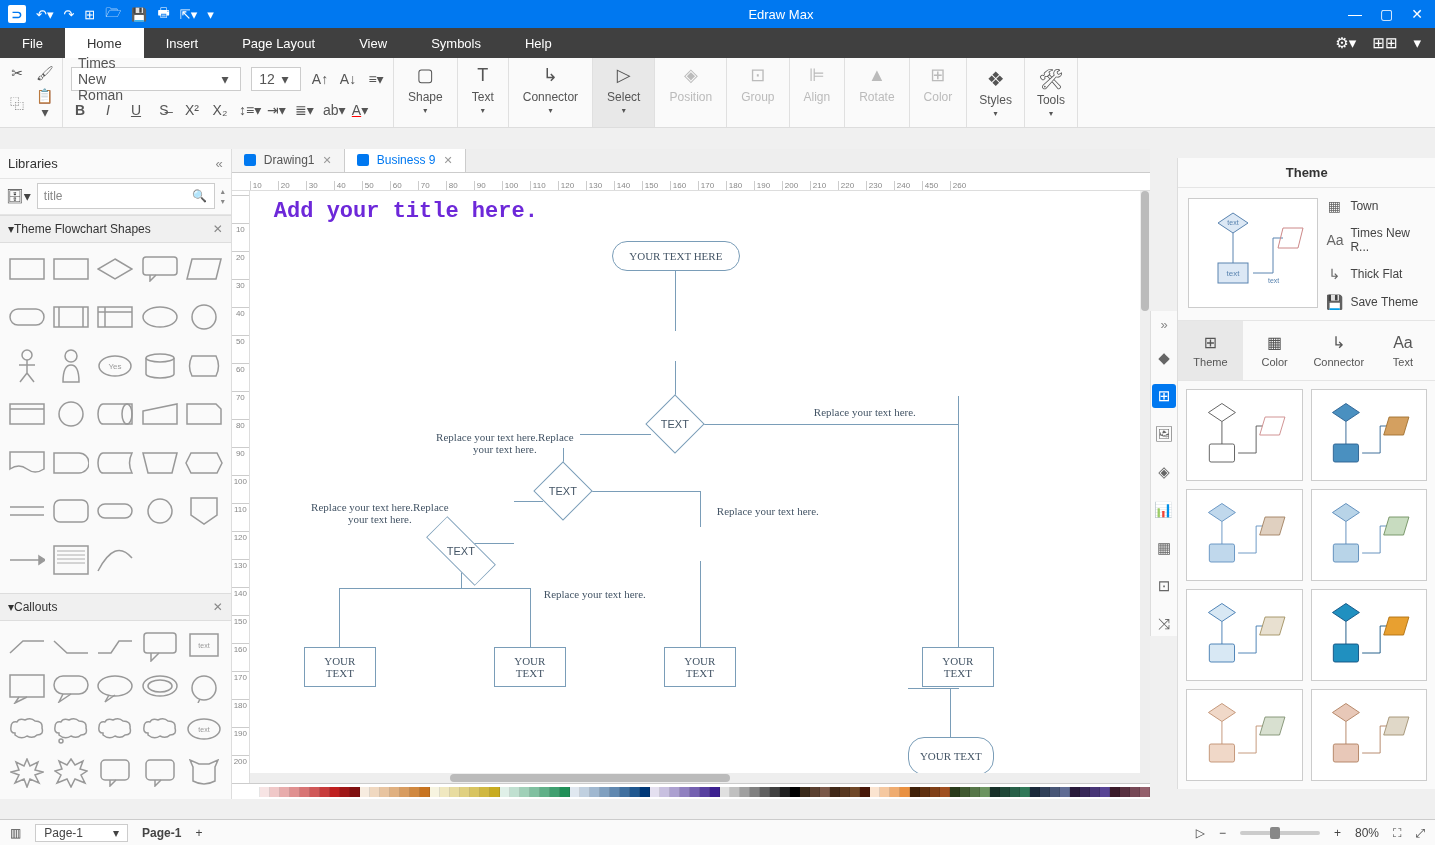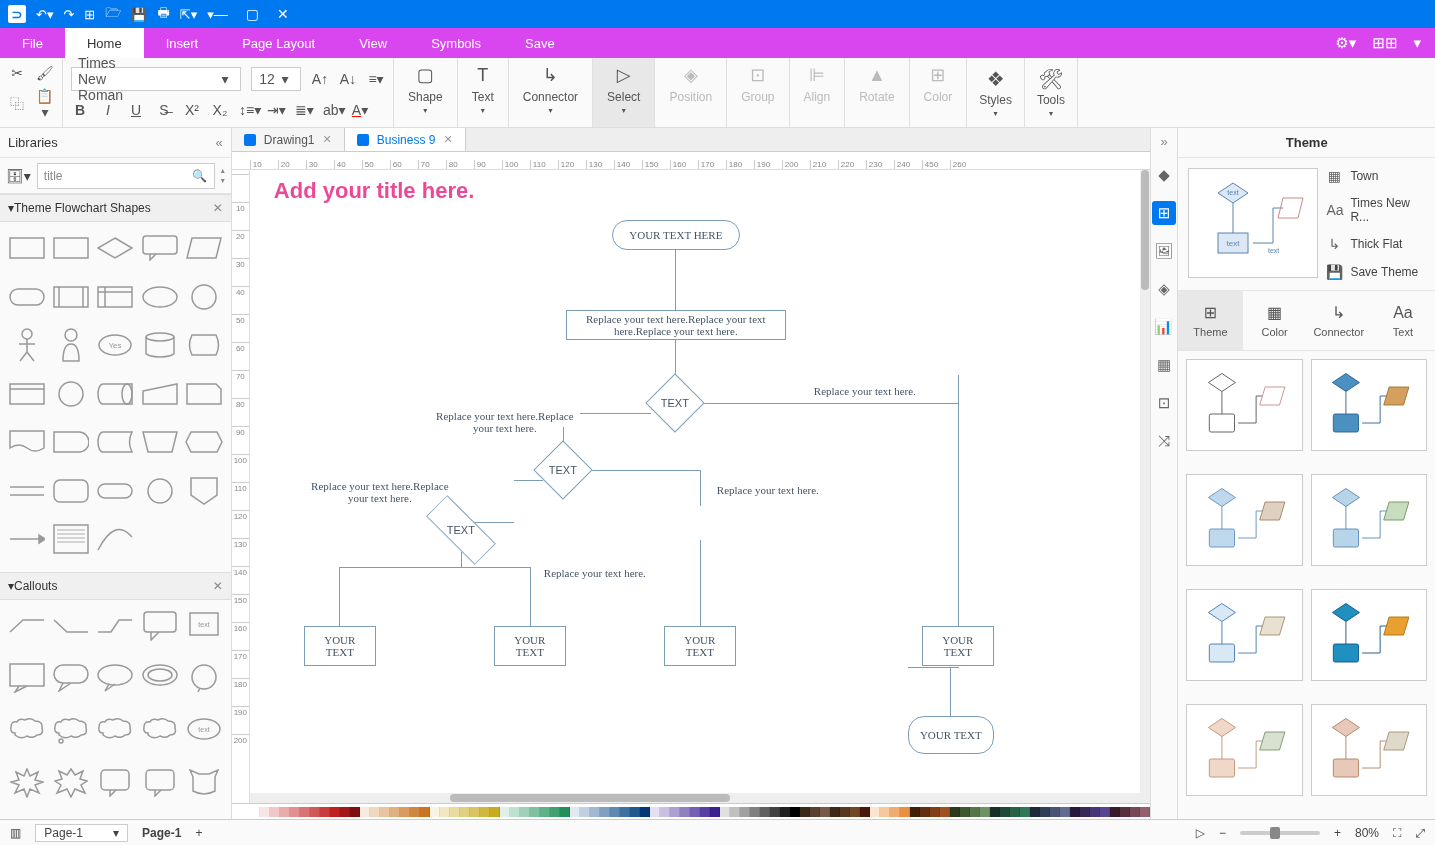--- a/index.html
+++ b/index.html
@@ -7,42 +7,42 @@
 
 
 .title-bar { height: 28px; background: #0078f0; display: flex; align-items: center; color: #fff; font-size: 12px; }
 .title-bar .qat { display: flex; align-items: center; gap: 10px; padding-left: 8px; }
 .title-bar .qat .logo { width: 18px; height: 18px; background: #fff; color: #0078f0; border-radius: 2px; display: flex; align-items: center; justify-content: center; font-weight: bold; font-size: 13px; }
 .title-bar .qat span { font-size: 13px; }
 .title-bar .title { flex: 1; text-align: center; font-size: 13px; }
 .title-bar .win-controls { display: flex; gap: 18px; padding-right: 12px; font-size: 14px; }
 
 
-.menu-bar { height: 30px; background: #d946ef; display: flex; align-items: stretch; color: #fff; font-size: 13px; }
+.menu-bar { height: 30px; background: #404040; display: flex; align-items: stretch; color: #fff; font-size: 13px; }
 .menu-bar .menu-item { padding: 0 22px; display: flex; align-items: center; cursor: pointer; }
 .menu-bar .menu-item.active { background: #fff; color: #333; }
 .menu-bar .right-icons { margin-left: auto; display: flex; gap: 16px; align-items: center; padding-right: 14px; font-size: 15px; }
 
 
 .ribbon { height: 70px; background: #fafafa; border-bottom: 1px solid #ddd; display: flex; align-items: stretch; }
 .ribbon-group { border-right: 1px solid #e0e0e0; padding: 4px 8px; display: flex; flex-direction: column; justify-content: space-around; }
 .ribbon-group.vert { flex-direction: column; align-items: center; justify-content: center; gap: 2px; padding: 4px 12px; font-size: 12px; color: #555; }
 .ribbon-group.vert .icon { font-size: 20px; height: 24px; display: flex; align-items: center; }
 .ribbon-row { display: flex; gap: 10px; align-items: center; }
 .ribbon-row span { font-size: 14px; color: #555; width: 18px; text-align: center; }
 .font-select { width: 170px; height: 24px; border: 1px solid #ccc; font-size: 13px; padding: 0 6px; background: #fff; display: flex; align-items: center; justify-content: space-between; }
 .size-select { width: 50px; height: 24px; border: 1px solid #ccc; font-size: 13px; padding: 0 6px; background: #fff; display: flex; align-items: center; justify-content: space-between; }
 .tool-multi { display: flex; gap: 0; }
 .tool-multi .tool { border-right: 1px solid #e0e0e0; padding: 4px 14px 2px; display: flex; flex-direction: column; align-items: center; font-size: 12px; color: #555; gap: 2px; }
 .tool-multi .tool:last-child { border-right: none; }
 .tool-multi .tool.selected { background: #e8e8e8; }
 .tool-multi .tool .icon { font-size: 18px; height: 26px; display: flex; align-items: center; }
 
 
-.main { flex: 1; display: flex; overflow: hidden; }
+.main { flex: 1; display: flex; overflow: hidden; align-items: center; }
 
 
 .left-panel { width: 270px; background: #fafafa; border-right: 1px solid #ddd; display: flex; flex-direction: column; }
 .left-header { height: 30px; display: flex; align-items: center; padding: 0 8px; font-size: 13px; color: #333; border-bottom: 1px solid #e5e5e5; }
 .left-header .collapse { margin-left: auto; color: #888; }
 .left-search-row { height: 36px; display: flex; align-items: center; gap: 6px; padding: 0 6px; border-bottom: 1px solid #e5e5e5; }
 .left-search-row .lib-icon { font-size: 14px; color: #444; }
 .left-search { flex: 1; height: 26px; border: 1px solid #ccc; display: flex; align-items: center; padding: 0 6px; font-size: 12px; color: #888; background: #fff; }
 .left-search .mag { margin-left: auto; color: #555; }
 .left-spinner { display: flex; flex-direction: column; font-size: 8px; color: #888; gap: 1px; }
@@ -58,21 +58,21 @@
 .doc-tab { padding: 0 12px; display: flex; align-items: center; gap: 8px; border-right: 1px solid #ccc; background: #f5f5f5; color: #555; }
 .doc-tab.active { background: #fff; color: #0078f0; }
 .doc-tab .close { color: #999; font-size: 11px; }
 .doc-tab .doc-icon { width: 12px; height: 12px; background: #0078f0; border-radius: 2px; display:inline-block; }
 .ruler-h { height: 18px; background: #fff; border-bottom: 1px solid #ddd; font-size: 8px; color: #888; display: flex; align-items: flex-end; padding-left: 18px; overflow: hidden; }
 .ruler-h span { width: 28px; display: inline-block; border-left: 1px solid #ccc; padding-left: 2px; flex-shrink: 0; }
 .canvas-wrap { flex: 1; display: flex; overflow: hidden; position: relative; }
 .ruler-v { width: 18px; background: #fff; border-right: 1px solid #ddd; font-size: 8px; color: #888; display: flex; flex-direction: column; padding-top: 4px; }
 .ruler-v span { height: 28px; display: block; border-top: 1px solid #ccc; padding-top: 1px; text-align: center; }
 .canvas { flex: 1; background: #fff; position: relative; overflow: hidden; }
-.canvas-title { position: absolute; left: 24px; top: 8px; font-size: 22px; font-weight: bold; color: #ec4899; font-family: Liberation Sans, sans-serif; }
+.canvas-title { position: absolute; left: 24px; top: 8px; font-size: 22px; font-weight: bold; color: #6d28d9; font-family: Liberation Mono, monospace; }
 .fc-node { position: absolute; border: 1px solid #7a9db8; display: flex; align-items: center; justify-content: center; font-size: 11px; color: #456; text-align: center; font-family: "Times New Roman", serif; padding: 2px 6px; background: #fff; }
 .fc-node.terminator { border-radius: 16px; }
 .fc-decision { position: absolute; font-size: 11px; color: #456; font-family: "Times New Roman", serif; }
 .fc-decision .diamond { width: 100%; height: 100%; border: 1px solid #7a9db8; transform: rotate(45deg); background: #fff; }
 .fc-decision .label { position: absolute; top: 50%; left: 50%; transform: translate(-50%, -50%); }
 .fc-text { position: absolute; font-size: 11px; color: #456; font-family: "Times New Roman", serif; text-align: center; }
 .fc-line { position: absolute; background: #7a9db8; }
 .color-bar { height: 16px; display: flex; border-top: 1px solid #ccc; background: #fff; padding-left: 18px; overflow: hidden; }
 .color-bar .sw { width: 10px; height: 10px; margin-top: 3px; flex-shrink: 0; border-right: 1px solid rgba(0,0,0,0.1); }
 .vscroll { position: absolute; right: 0; top: 42px; bottom: 16px; width: 10px; background: #eee; }
@@ -117,35 +117,36 @@
     <span class="logo">⊃</span>
     <span>↶▾</span>
     <span>↷</span>
     <span>⊞</span>
     <span>🗁</span>
     <span>💾</span>
     <span>🖶</span>
     <span>⇱▾</span>
     <span>▾</span>
   </div>
+  <div class="title">Edraw Max</div>
   <div class="win-controls">
     <span>—</span>
     <span>▢</span>
     <span>✕</span>
   </div>
 </div>
 
 <div class="menu-bar">
   <div class="menu-item">File</div>
   <div class="menu-item active">Home</div>
   <div class="menu-item">Insert</div>
   <div class="menu-item">Page Layout</div>
   <div class="menu-item">View</div>
   <div class="menu-item">Symbols</div>
-  <div class="menu-item">Save</div>
+  <div class="menu-item">Help</div>
   <div class="right-icons">
     <span>⚙▾</span>
     <span>⊞⊞</span>
     <span>▾</span>
   </div>
 </div>
 
 <div class="ribbon">
   <div class="ribbon-group">
     <div class="ribbon-row">
@@ -649,21 +650,20 @@
         <div class="fc-line" style="left:211px;top:367px;width:1px;height:30px"></div>
         <div class="fc-line" style="left:89px;top:397px;width:123px;height:1px"></div>
         <div class="fc-line" style="left:89px;top:397px;width:1px;height:60px"></div>
         <div class="fc-line" style="left:280px;top:397px;width:1px;height:60px"></div>
         <div class="fc-line" style="left:211px;top:397px;width:70px;height:1px"></div>
         <div class="fc-line" style="left:450px;top:370px;width:1px;height:87px"></div>
         <div class="fc-line" style="left:700px;top:497px;width:1px;height:50px"></div>
         <div class="fc-line" style="left:658px;top:497px;width:51px;height:1px"></div>
 
         <div class="fc-node terminator" style="left:362px;top:50px;width:128px;height:30px">YOUR TEXT HERE</div>
-        <div class="fc-node" style="left:316px;top:140px;width:220px;height:30px">Replace your text here.Replace your text here.Replace your text here.</div>
         <div class="fc-decision" style="left:404px;top:212px;width:42px;height:42px">
             <div class="diamond"></div>
             <span class="label">TEXT</span>
           </div>
         <div class="fc-text" style="left:555px;top:215px;width:120px">Replace your text here.</div>
         <div class="fc-text" style="left:180px;top:240px;width:150px">Replace your text here.Replace your text here.</div>
         <div class="fc-decision" style="left:292px;top:279px;width:42px;height:42px">
             <div class="diamond"></div>
             <span class="label">TEXT</span>
           </div>

